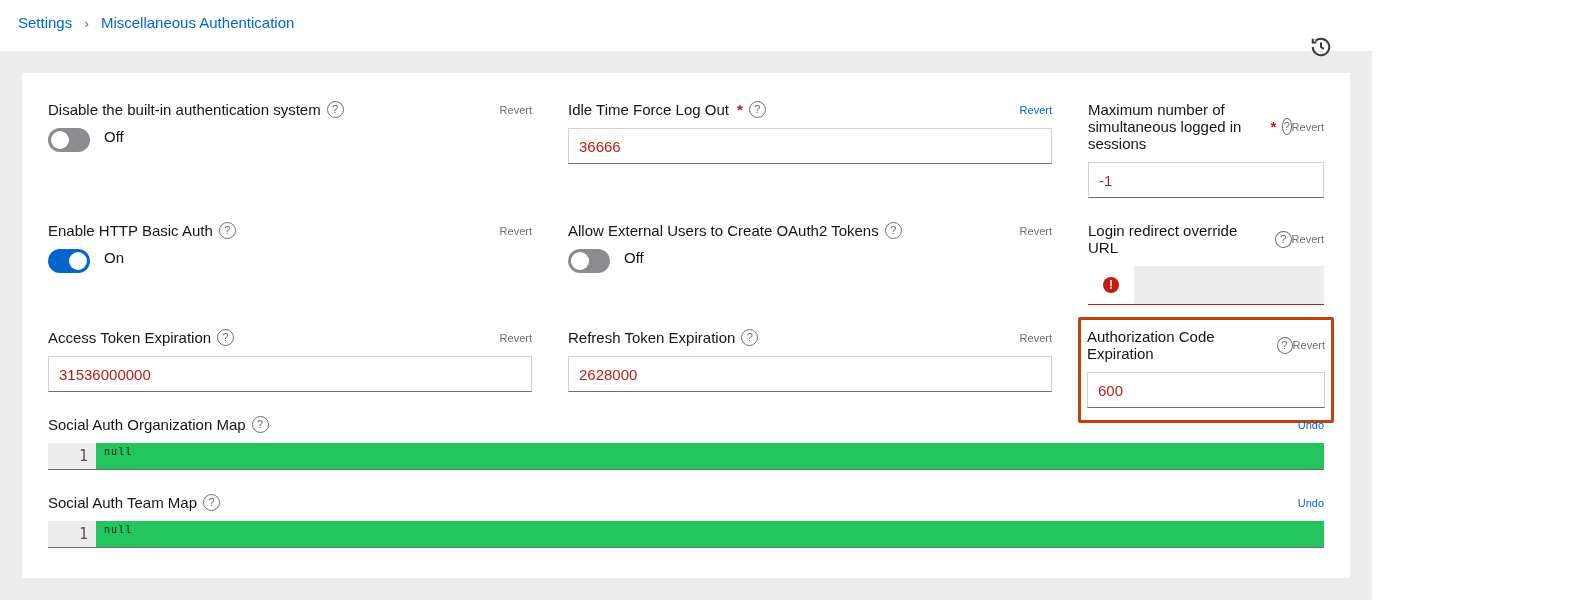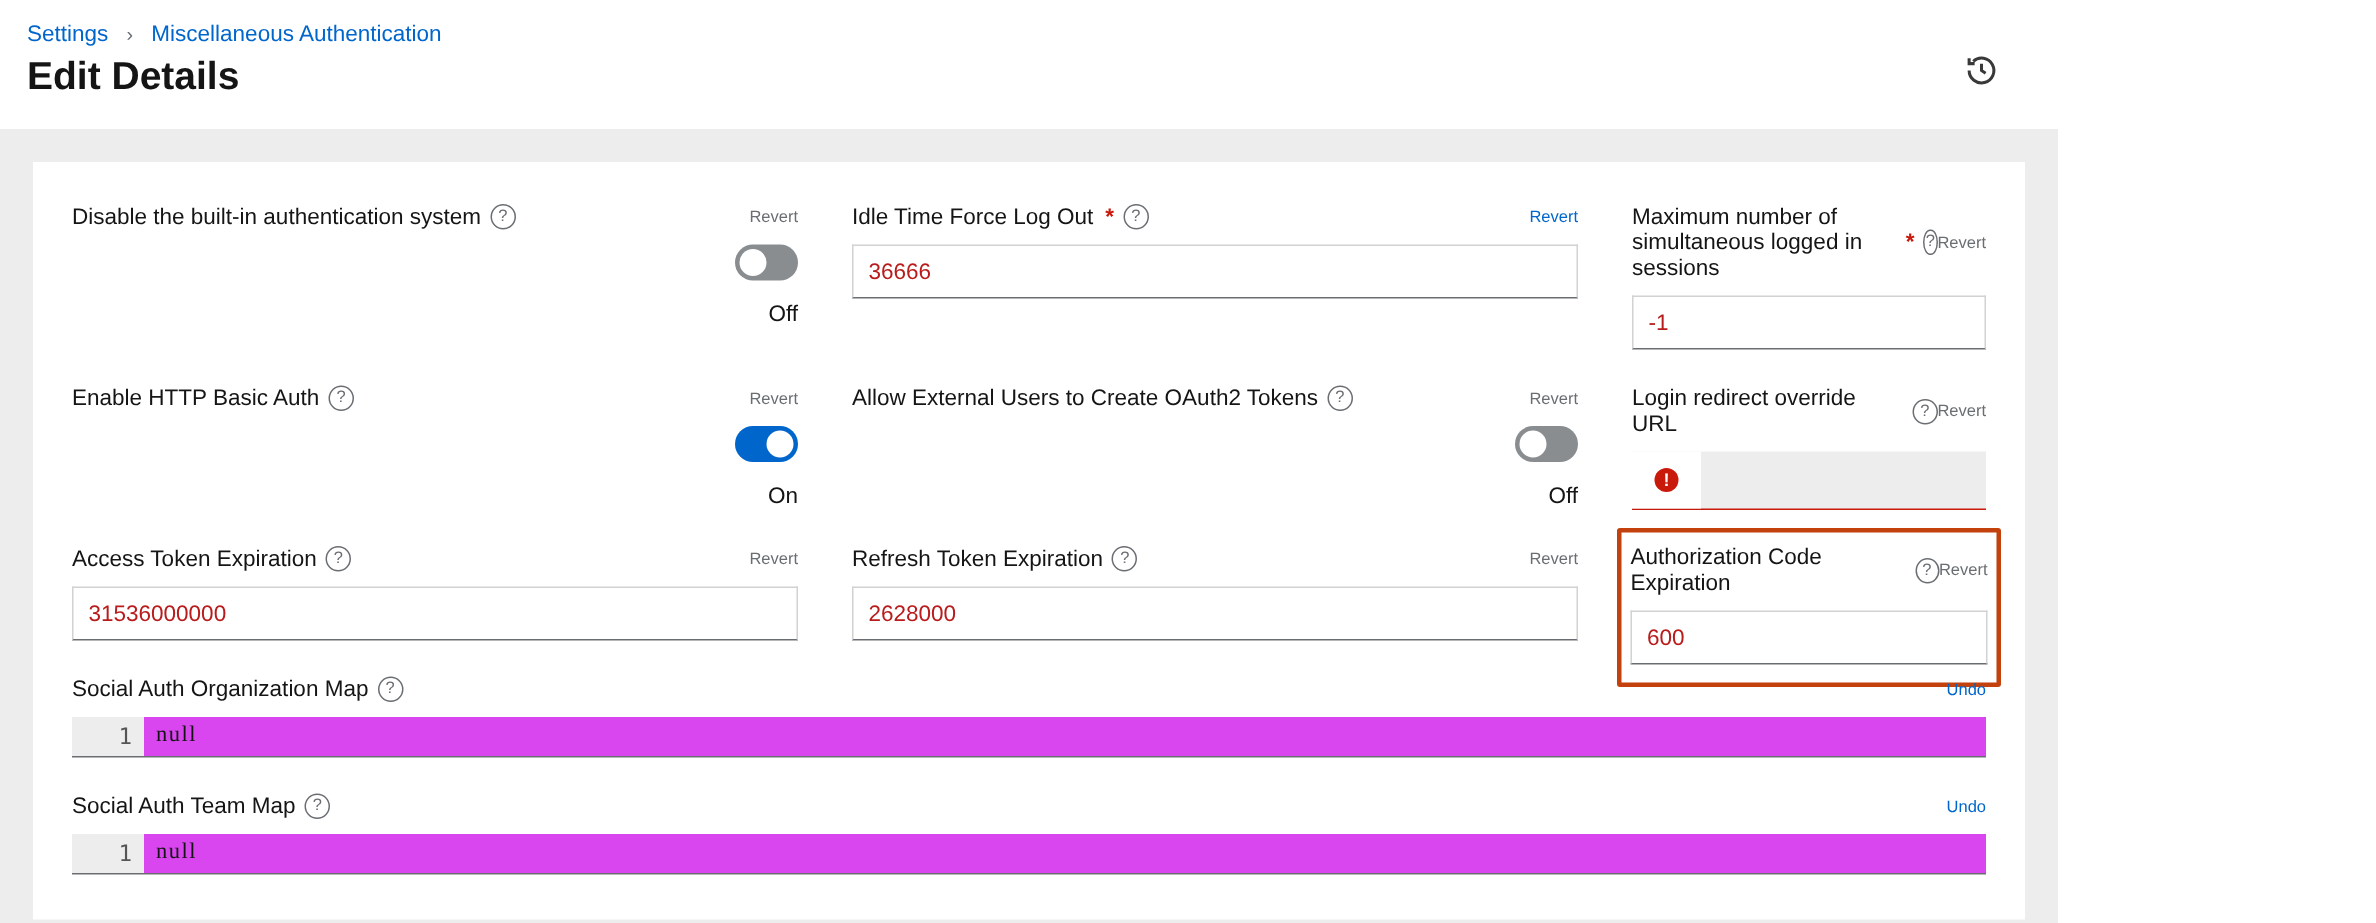--- a/index.html
+++ b/index.html
@@ -17,49 +17,48 @@
   .col1{flex:0 0 484px;}
   .col2{flex:0 0 484px;}
   .col3{flex:1;}
   .full{flex:1;}
   .label-line{display:flex;align-items:center;justify-content:space-between;margin-bottom:10px;}
   .label{font-size:15px;display:flex;align-items:center;gap:6px;}
   .req{color:#c9190b;font-weight:700;margin-left:2px;}
   .help-icon{width:15px;height:15px;border:1px solid #6a6e73;border-radius:50%;display:inline-flex;align-items:center;justify-content:center;font-size:11px;color:#6a6e73;line-height:1;}
   .action{font-size:11px;color:#6a6e73;}
   .action.link{color:#0066cc;}
-  .toggle-line{display:flex;align-items:flex-end;gap:14px;flex-direction:column;}
+  .toggle-line{display:flex;align-items:flex-start;gap:14px;}
   .toggle{width:42px;height:24px;border-radius:12px;position:relative;display:inline-block;}
   .toggle .knob{width:18px;height:18px;background:#fff;border-radius:50%;position:absolute;top:3px;}
   .toggle.off{background:#8a8d90;}
   .toggle.off .knob{left:3px;}
   .toggle.on{background:#0066cc;}
   .toggle.on .knob{left:21px;}
   .toggle-text{font-size:15px;color:#151515;}
   input.text{width:100%;box-sizing:border-box;height:36px;border:1px solid #d2d2d2;border-bottom:1px solid #6a6e73;padding:0 10px;font-size:15px;background:#fff;color:#b91c1c;outline:none;}
   .error-box{display:flex;width:100%;height:38px;border-bottom:1px solid #c9190b;background:#ededed;}
   .error-icon-cell{width:46px;background:#fff;display:flex;align-items:center;justify-content:center;}
   .error-dot{width:16px;height:16px;background:#c9190b;border-radius:50%;display:flex;align-items:center;justify-content:center;color:#fff;font-size:12px;font-weight:700;}
   .highlight{border:3px solid #c2410c;border-radius:2px;padding:8px 6px 12px 6px;margin:-12px -10px -32px -10px;}
   .code-line{display:flex;align-items:stretch;border-bottom:1px solid #6a6e73;}
   .gutter{width:40px;background:#ededed;text-align:right;padding:4px 8px 4px 0;font-family:Menlo,Consolas,monospace;font-size:15px;color:#555;}
-  .code{flex:1;background:#d946ef;padding:4px 8px;font-family:Liberation Serif, serif;font-size:15px;letter-spacing:1px;}
+  .code{flex:1;background:#22c55e;padding:4px 8px;font-family:Liberation Mono, monospace;font-size:10px;letter-spacing:1px;}
   svg{display:block;}
 </style>
 </head>
 <body>
 
 <div class="page">
   <div class="header">
     <div class="breadcrumb">
       <a href="#">Settings</a>
       <span class="sep">›</span>
       <a href="#">Miscellaneous Authentication</a>
     </div>
-    <div class="page-title">Edit Details</div>
     <span class="history-icon">
       <svg width="22" height="22" viewBox="0 0 24 24" fill="none" stroke="#393939" stroke-width="2.2">
         <path d="M3 12a9 9 0 1 0 3-6.7"></path>
           <polyline points="3 3 3 7 7 7"></polyline>
           <polyline points="12 7 12 12 15 14"></polyline>
       </svg>
     </span>
   </div>
 
   <div class="body-bg">

